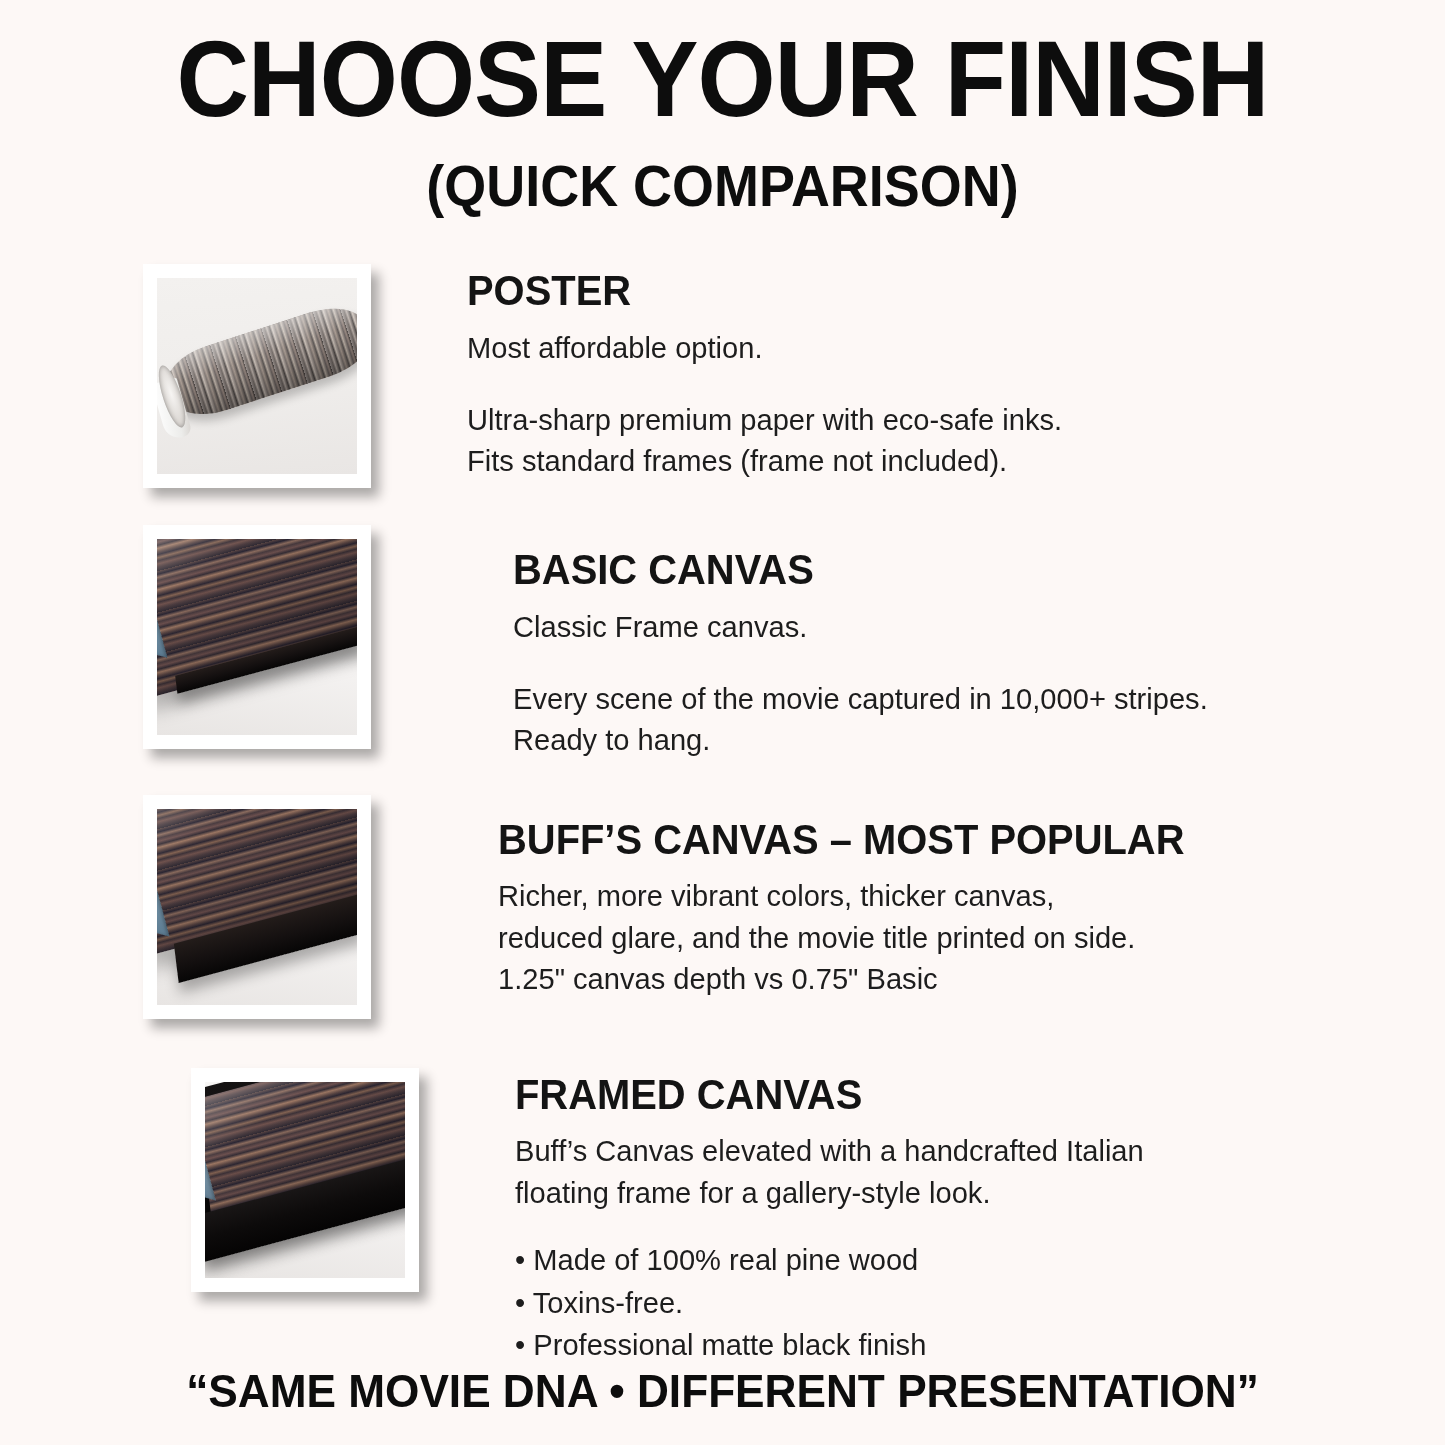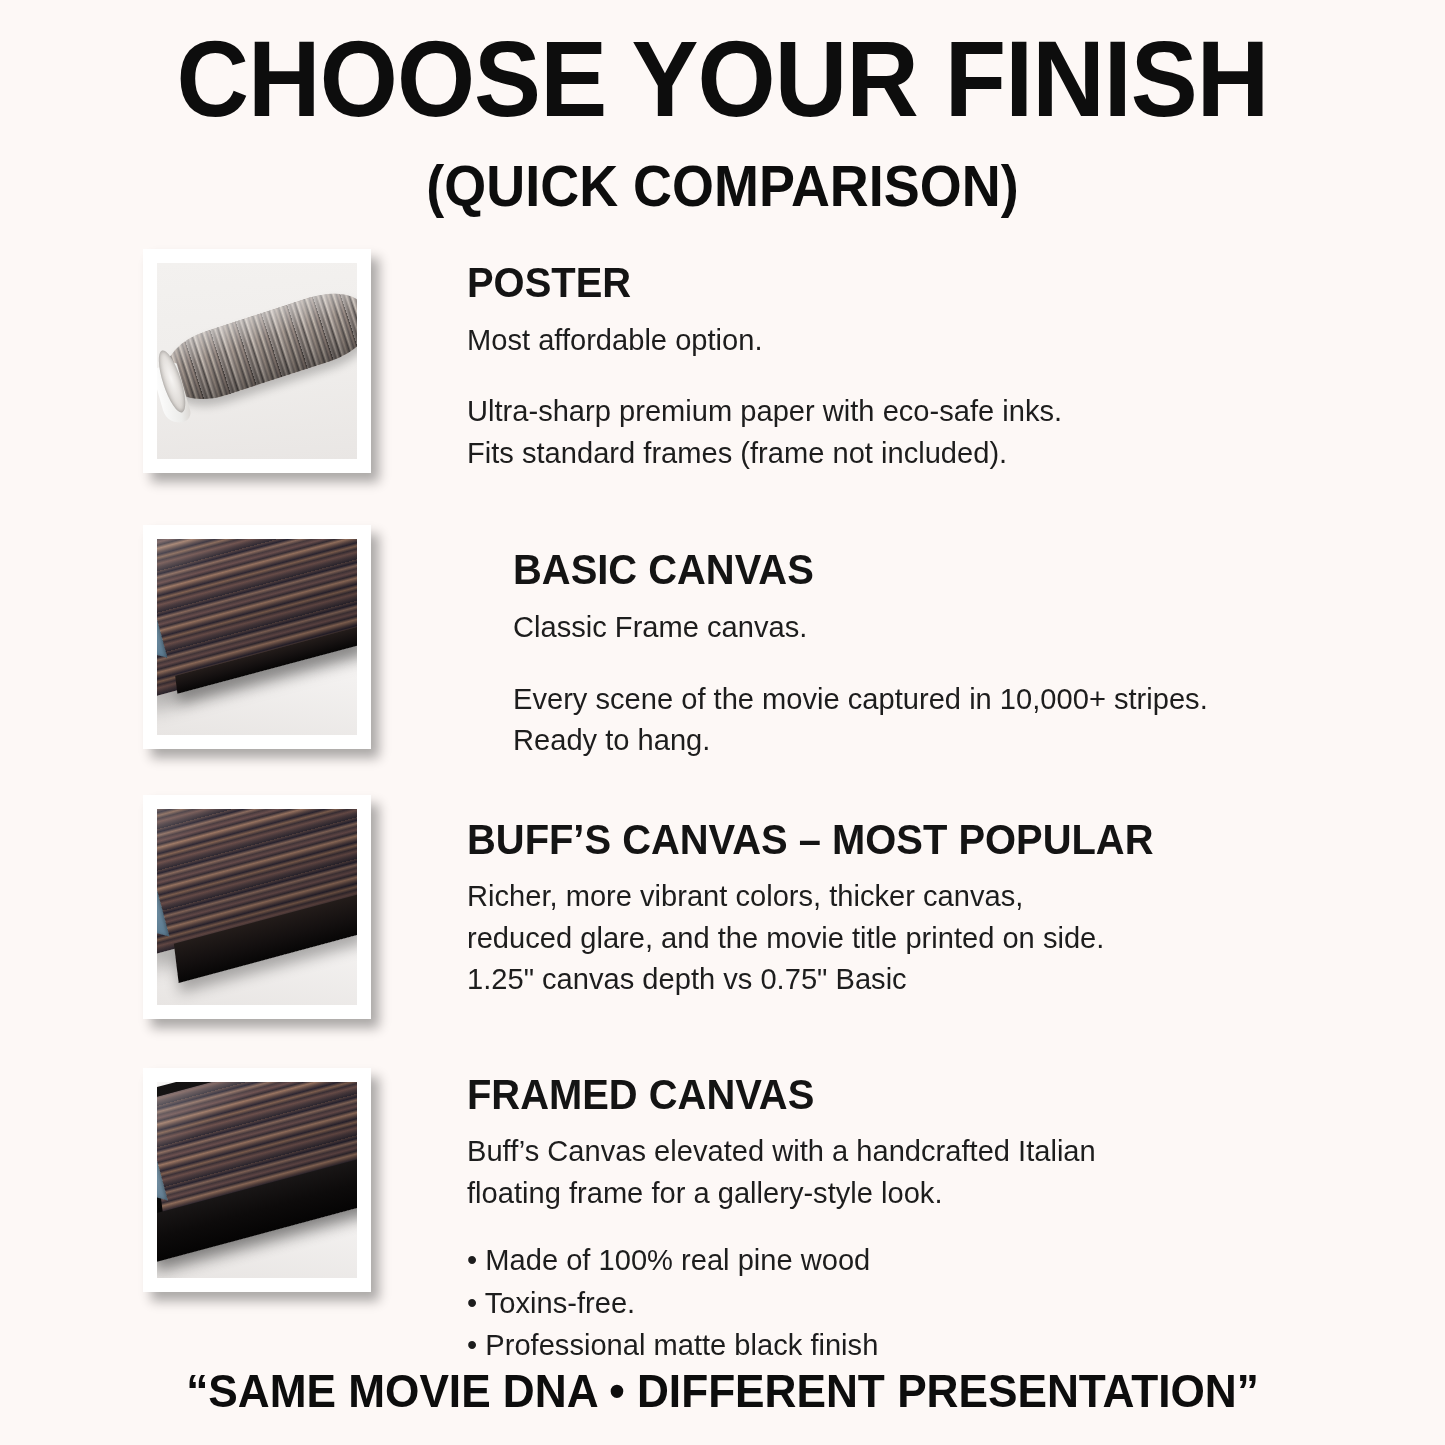--- a/index.html
+++ b/index.html
@@ -34,24 +34,24 @@
     font-weight:700;
     color:#0d0d0d;
     line-height:1.05;
     margin-top:22px;
     transform:scaleX(0.93);
   }
 
   
   .row { position:absolute; left:0; width:1445px; display:flex; }
 
-  .row-1 { top:249px;align-items:flex-end; }
+  .row-1 { top:264px; }
   .row-2 { top:525px;gap:46px; }
-  .row-3 { top:795px; }
-  .row-4 { top:1068px; }
+  .row-3 { top:795px;gap:31px; }
+  .row-4 { top:1068px;padding-left:48px; }
 
   
   .card {
     position:relative;
     margin-left:143px;
     width:228px; height:224px;
     background:#ffffff;
     padding:14px;
     box-shadow:8px 9px 11px rgba(0,0,0,0.32);
     flex:0 0 auto;

